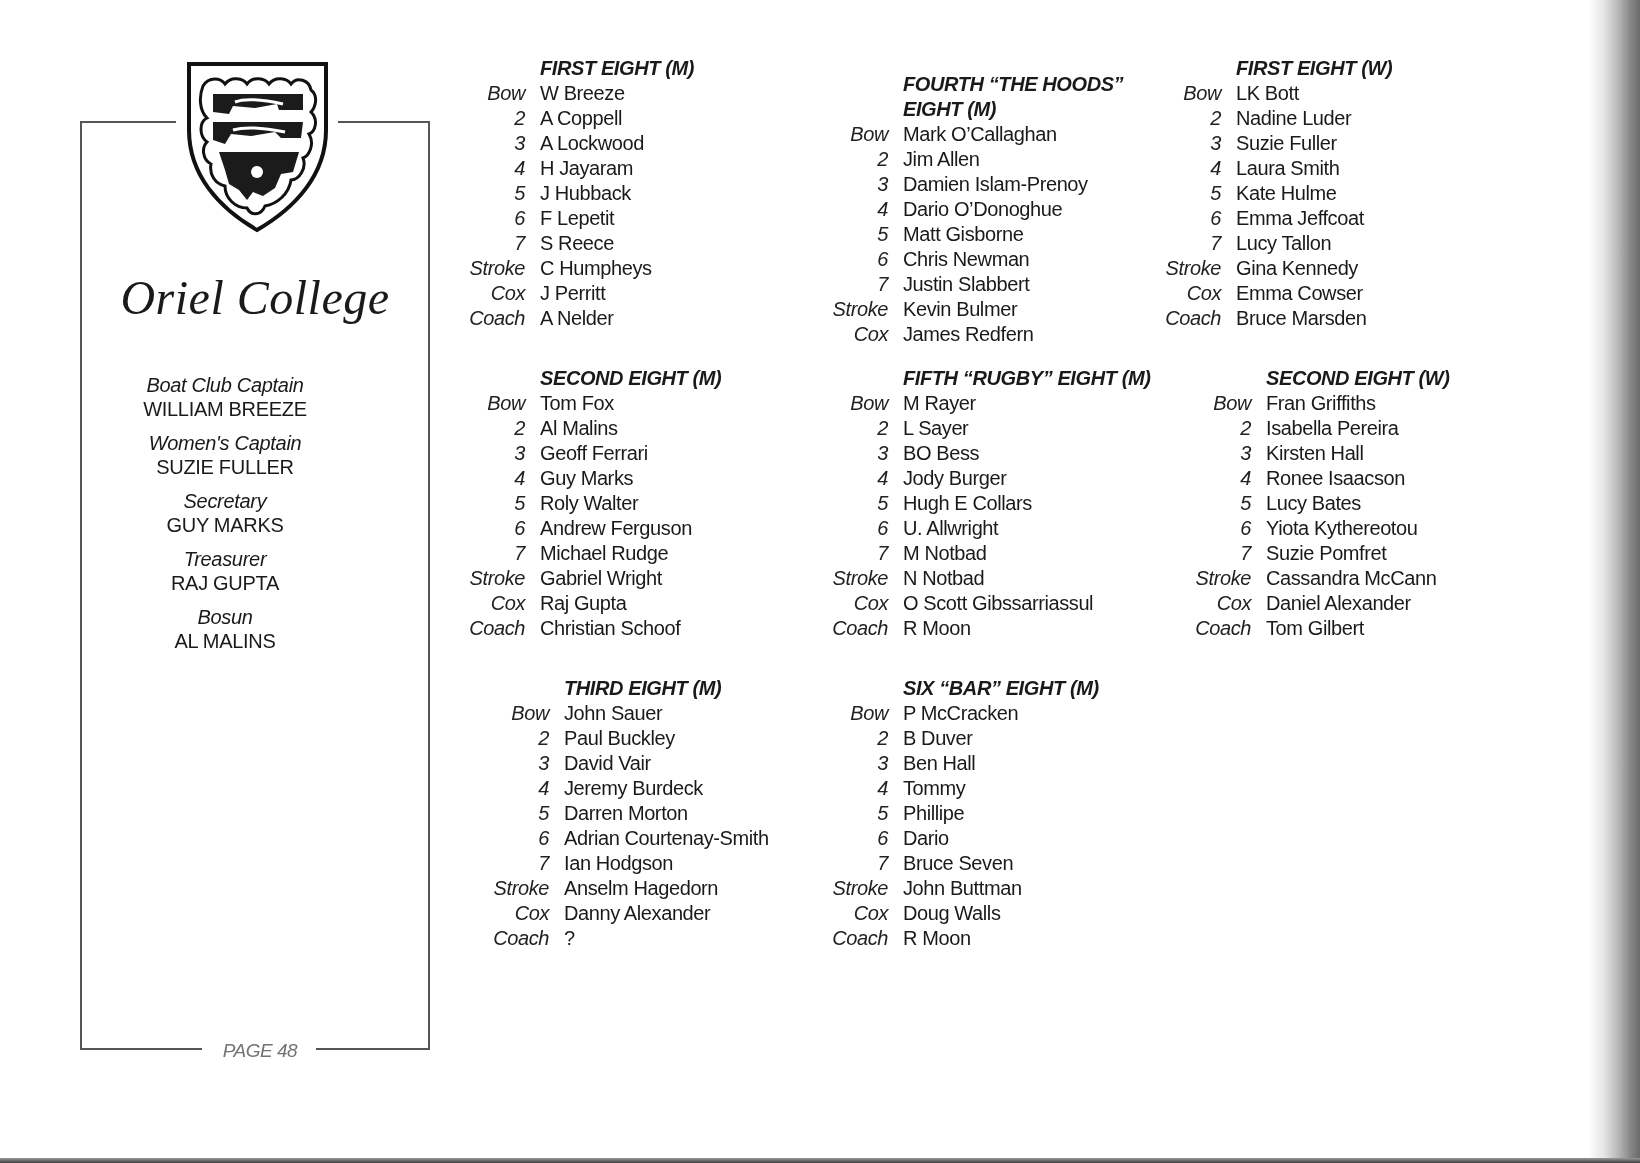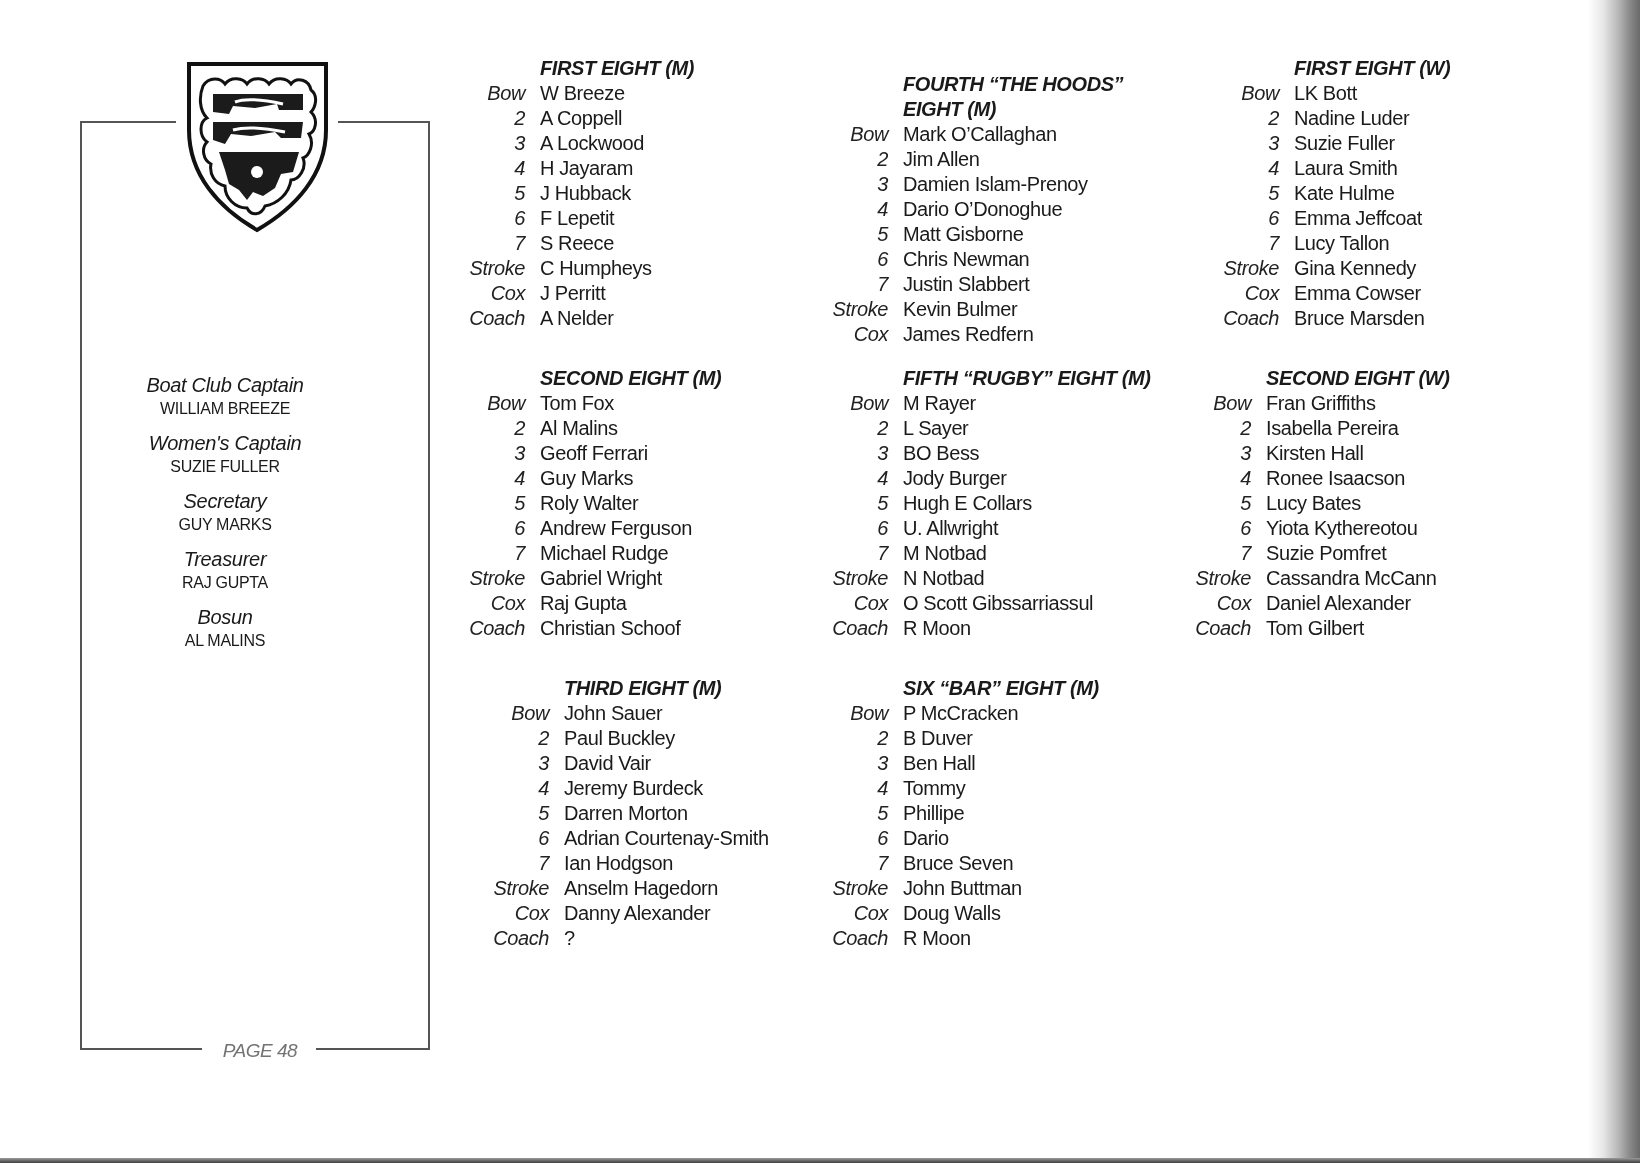--- a/index.html
+++ b/index.html
@@ -41,21 +41,21 @@
   .college-title {
     position: absolute; left: 82px; top: 270px; width: 346px; text-align: center;
     font-family: "Liberation Serif", "DejaVu Serif", serif;
     font-style: italic; font-size: 48px; color: #1a1a1a; letter-spacing: 0.5px;
   }
   .officers {
     position: absolute; left: 82px; top: 373px; width: 286px; text-align: center;
   }
   .officer { margin-bottom: 10px; }
   .officer-role { font-style: italic; font-size: 20px; line-height: 24px; letter-spacing: -0.3px; }
-  .officer-name { font-size: 16px; line-height: 24px; letter-spacing: -0.3px; }
+  .officer-name { font-size: 20px; line-height: 24px; letter-spacing: -0.3px; }
 
   
   .crew {
     position: absolute; width: 360px;
   }
   .crew-title {
     margin-left: 85px; font-weight: bold; font-size: 20px; line-height: 25px;
     letter-spacing: -0.4px; white-space: pre-line; font-style: italic;
   }
   .crew-row { display: flex; height: 25px; align-items: baseline; }
@@ -85,20 +85,21 @@
       <path d="M18 26 C24 16 36 18 40 24 C46 16 58 18 62 24 C68 16 80 18 84 24 C90 16 102 18 106 24 C112 16 124 20 126 30 C134 36 130 48 126 52 C134 60 130 72 124 74 C130 84 124 96 118 98 C122 108 114 120 106 120 C104 134 92 144 80 146 C76 156 66 156 62 148 C50 148 40 138 40 126 C30 124 24 114 26 104 C18 100 16 88 22 82 C14 76 14 62 22 58 C14 50 14 36 18 26 Z" fill="#fff" stroke="#111" stroke-width="3"></path>
       <path d="M28 34 L118 34 L118 50 L94 50 L92 44 L70 48 L48 46 L44 54 L28 52 Z" fill="#1b1b1b"></path>
       <path d="M28 62 L118 62 L116 78 L96 78 L90 72 L66 76 L46 74 L40 84 L28 80 Z" fill="#1b1b1b"></path>
       <path d="M34 92 L114 92 L108 112 L96 114 L90 128 L78 136 L68 132 L62 140 L54 130 L44 124 L40 110 Z" fill="#1b1b1b"></path>
       <path d="M50 42 C60 38 80 40 98 44" stroke="#fff" stroke-width="3" fill="none"></path>
       <path d="M48 70 C62 66 80 68 100 72" stroke="#fff" stroke-width="3" fill="none"></path>
       <circle cx="72" cy="112" r="6" fill="#fff"></circle>
     </svg>
   </div>
 
+  <div class="college-title">Oriel College</div>
 
   <div class="officers">
     <div class="officer">
       <div class="officer-role">Boat Club Captain</div>
       <div class="officer-name">WILLIAM BREEZE</div>
     </div>
     <div class="officer">
       <div class="officer-role">Women's Captain</div>
       <div class="officer-name">SUZIE FULLER</div>
     </div>
@@ -366,21 +367,21 @@
       </div>
       <div class="crew-row">
         <span class="seat">Cox</span>
         <span class="rower">Doug Walls</span>
       </div>
       <div class="crew-row">
         <span class="seat">Coach</span>
         <span class="rower">R Moon</span>
       </div>
     </div>
-  <div class="crew" style="left:1209px; top:56px;">
+  <div class="crew" style="left:1151px; top:56px;">
       <div class="crew-title">FIRST EIGHT (W)</div>
       <div class="crew-row">
         <span class="seat">Bow</span>
         <span class="rower">LK Bott</span>
       </div>
       <div class="crew-row">
         <span class="seat">2</span>
         <span class="rower">Nadine Luder</span>
       </div>
       <div class="crew-row">

